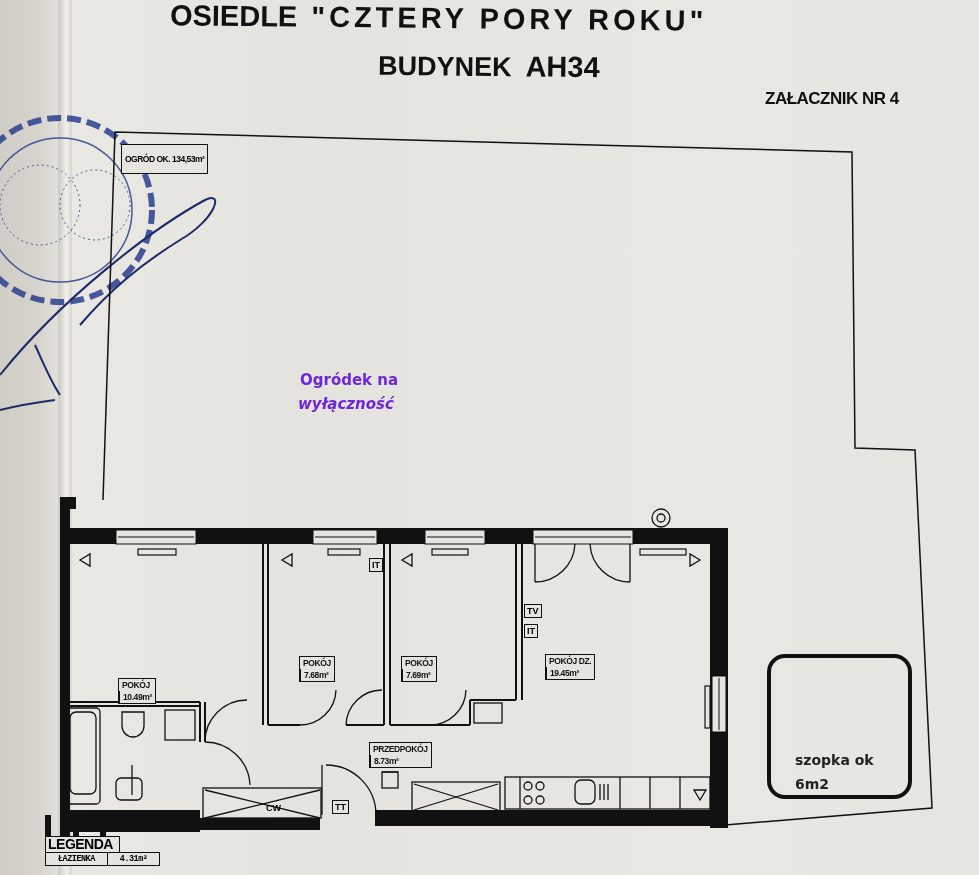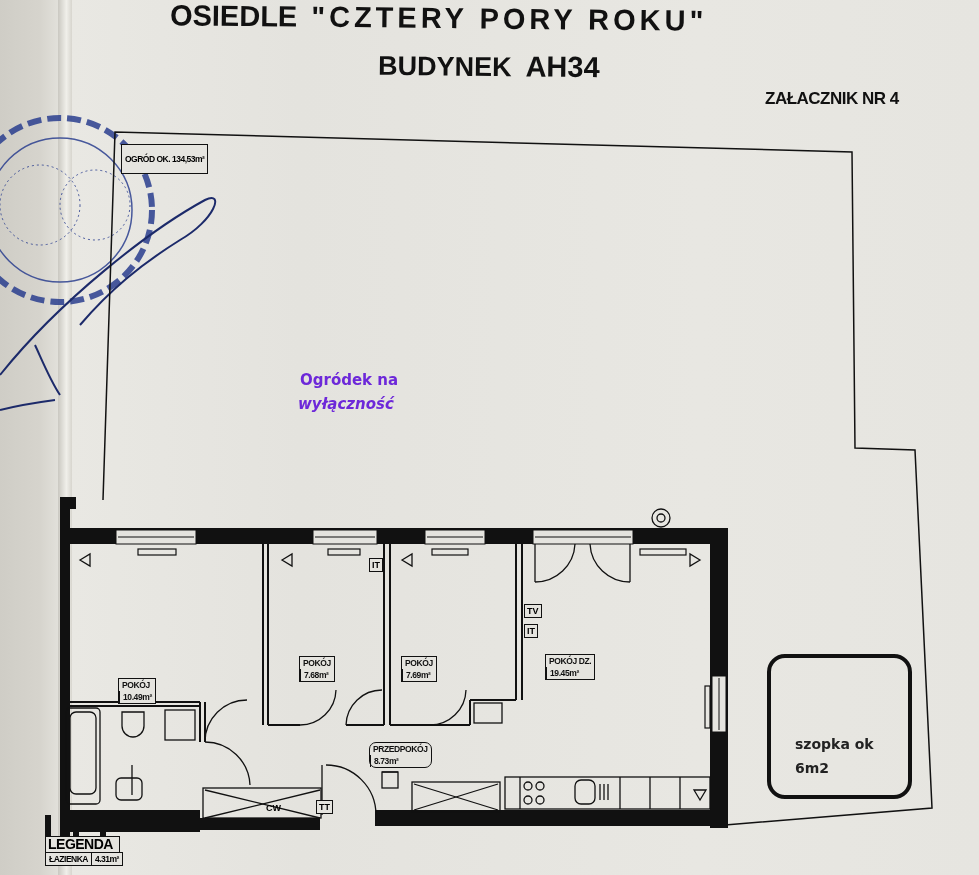--- a/index.html
+++ b/index.html
@@ -47,34 +47,34 @@
   .garden-text {
     position: absolute; left: 300px; top: 368px; font-family: "DejaVu Sans", sans-serif;
     font-size: 15px; font-weight: bold; color: #6d28d9; line-height: 24px;
   }
   .garden-text div:last-child { margin-left: -2px; font-style: italic; }
   .shed {
     position: absolute; left: 767px; top: 654px; width: 145px; height: 145px;
     border: 4px solid #111; border-radius: 18px; box-sizing: border-box;
   }
   .shed-text {
-    position: absolute; left: 795px; top: 732px; font-family: "DejaVu Sans", sans-serif;
+    position: absolute; left: 795px; top: 748px; font-family: "DejaVu Sans", sans-serif;
     font-size: 14px; font-weight: bold; color: #222; line-height: 24px;
   }
   .legend {
     position: absolute; left: 45px; top: 836px; font-size: 14px; font-weight: bold;
     border: 1.5px solid #111; padding: 0 6px 0 2px; line-height: 15px; background: #e5e4df;
     letter-spacing: -0.5px;
   }
   .legend-row {
     position: absolute; left: 45px; top: 852px; font-size: 8.5px; font-weight: bold;
     display: flex; border: 1.5px solid #111; line-height: 12px; background: #e5e4df;
     letter-spacing: -0.5px;
   }
-  .legend-row span { padding: 0 3px; }
+  .legend-row span { padding: 0 12px; font-family: Liberation Mono, monospace; }
   .legend-row span + span { border-left: 1.5px solid #111; }
   .sym {
     position: absolute; font-size: 9px; font-weight: bold; border: 1.5px solid #111;
     line-height: 12px; padding: 0 2px; background: #e5e4df; text-align: center;
   }
 </style>
 </head>
 <body>
 
 <div class="page"></div>
@@ -242,30 +242,30 @@
     <span>7.68m²</span>
 </div>
 <div class="lbl" style="left:401px; top:656px;">
   <span>POKÓJ</span>
     <span>7.69m²</span>
 </div>
 <div class="lbl" style="left:545px; top:654px;">
   <span>POKÓJ DZ.</span>
     <span>19.45m²</span>
 </div>
-<div class="lbl" style="left:369px; top:742px;border-radius:7px;">
+<div class="lbl" style="left:369px; top:742px;">
   <span>PRZEDPOKÓJ</span>
     <span>8.73m²</span>
 </div>
 
 <div class="sym" style="left:369px; top:558px;">IT</div>
 <div class="sym" style="left:524px; top:604px;">TV</div>
 <div class="sym" style="left:524px; top:624px;">IT</div>
 <div class="sym" style="left:264px; top:802px; border:none; background:transparent;text-align:right;">CW</div>
-<div class="sym" style="left:316px; top:800px;text-align:right;">TT</div>
+<div class="sym" style="left:332px; top:800px;text-align:right;">TT</div>
 
 <div class="shed"></div>
 <div class="shed-text">
   <div>szopka ok</div>
   <div>6m2</div>
 </div>
 
 <div class="legend">LEGENDA</div>
 <div class="legend-row">
   <span>ŁAZIENKA</span>

